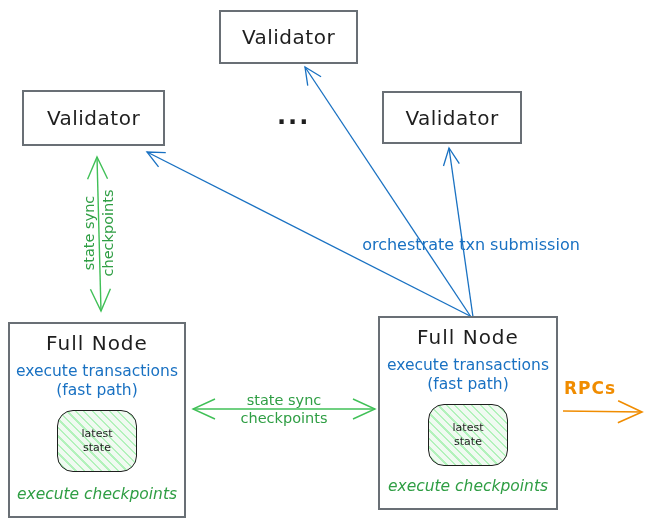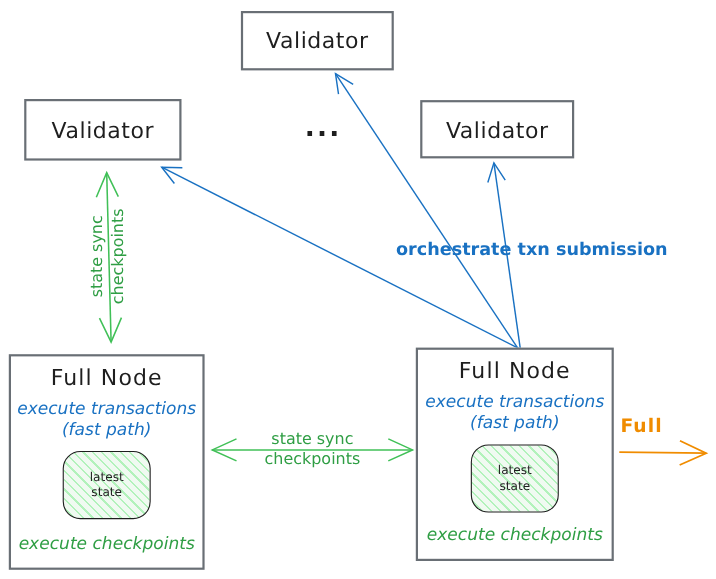--- a/index.html
+++ b/index.html
@@ -58,21 +58,20 @@
     font-size: 20px;
     color: var(--ink);
     margin-top: 7px;
     letter-spacing: 1px;
   }
   .fn-blue {
     margin-top: 7px;
     color: var(--blue);
     font-size: 15.5px;
     line-height: 1.2;
-    font-style: italic;
   }
   .state-box {
     margin-top: 11px;
     width: 80px;
     height: 62px;
     border: 1.6px solid var(--ink);
     border-radius: 16px;
     background:
       repeating-linear-gradient(45deg,
         var(--state-hatch) 0px, var(--state-hatch) 1.5px,
@@ -120,27 +119,26 @@
     left: 214px;
     top: 392px;
     width: 140px;
     color: var(--green);
     font-size: 14.5px;
     line-height: 17.5px;
     text-align: center;
   }
   .orchestrate-label {
     left: 360px;
-    top: 217px;
+    top: 235px;
     width: 222px;
     color: var(--blue);
     font-size: 16px;
     text-align: center;
     white-space: nowrap;
-    font-weight: bold;
   }
   .rpcs-label {
     left: 564px;
     top: 378px;
     color: var(--orange);
     font-size: 17px;
     font-weight: bold;
     letter-spacing: 1px;
   }
 </style>
@@ -220,15 +218,15 @@
     <div>checkpoints</div>
   </div>
 
   <div class="label hsync-label">
     <div>state sync</div>
     <div>checkpoints</div>
   </div>
 
   <div class="label orchestrate-label">orchestrate txn submission</div>
 
-  <div class="label rpcs-label">Full</div>
+  <div class="label rpcs-label">RPCs</div>
 
 </div>
 
 </body></html>

